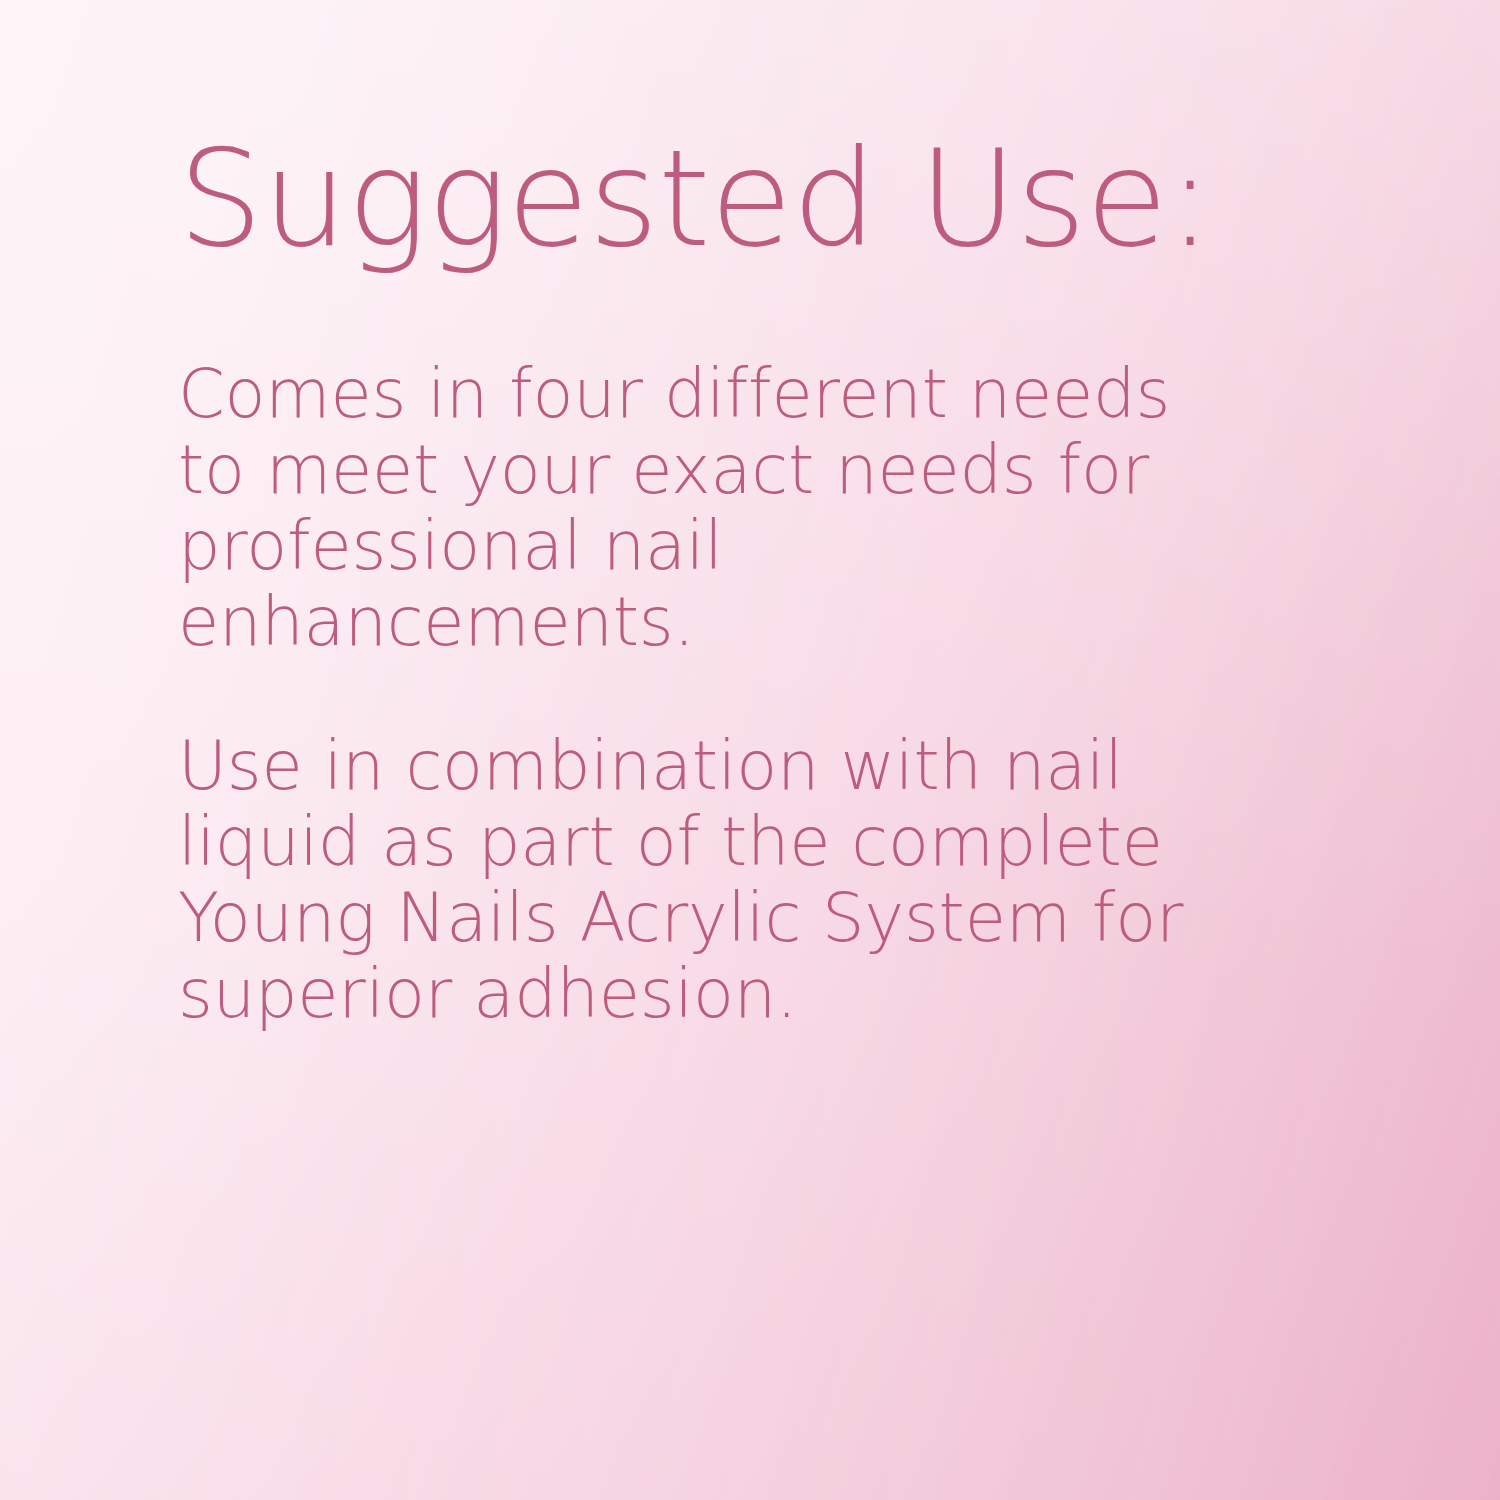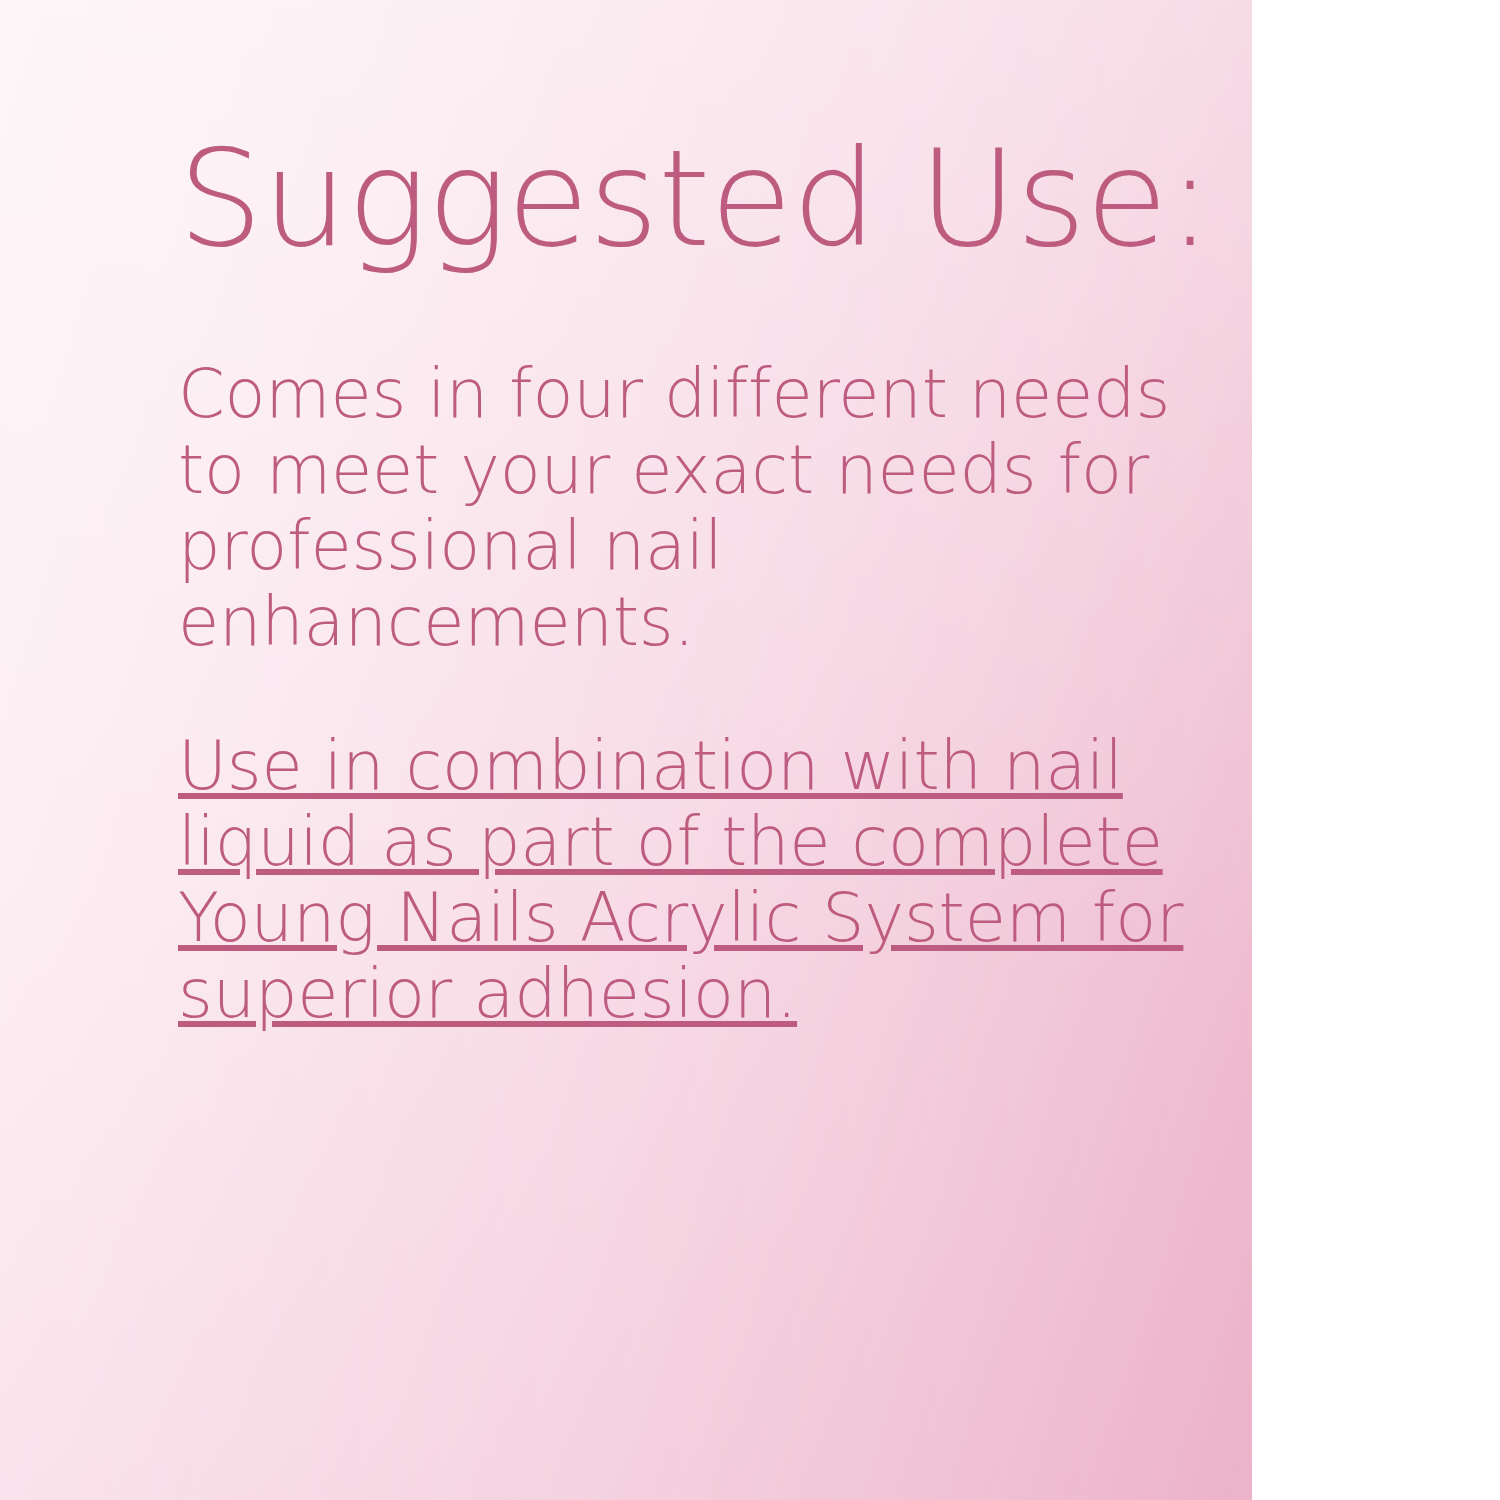--- a/index.html
+++ b/index.html
@@ -11,21 +11,21 @@
   body {
     width: 1500px;
     height: 1500px;
     overflow: hidden;
     font-family: "DejaVu Sans", "Liberation Sans", sans-serif;
   }
 
   
   .canvas {
     position: relative;
-    width: 1252px;
+    width: 1500px;
     height: 1500px;
     box-sizing: border-box;
     background-color: #f6d6e2;
     overflow: hidden;
   }
 
   
   .bg-gradient {
     position: absolute;
     inset: 0;
@@ -100,21 +100,20 @@
     font-family: "DejaVu Sans", "Liberation Sans", sans-serif;
     font-weight: 300;
     font-size: 67px;
     line-height: 76px;
     letter-spacing: -0.2px;
     color: #bd5c7e;
   }
 
   .body-paragraph + .body-paragraph {
     margin-top: 68px;
-    text-decoration: underline;
   }
 </style>
 </head>
 <body>
 
 <div class="canvas">
 
   <div class="bg-gradient"></div>
   <div class="bg-vertical-wash"></div>
   <div class="bg-banding"></div>

